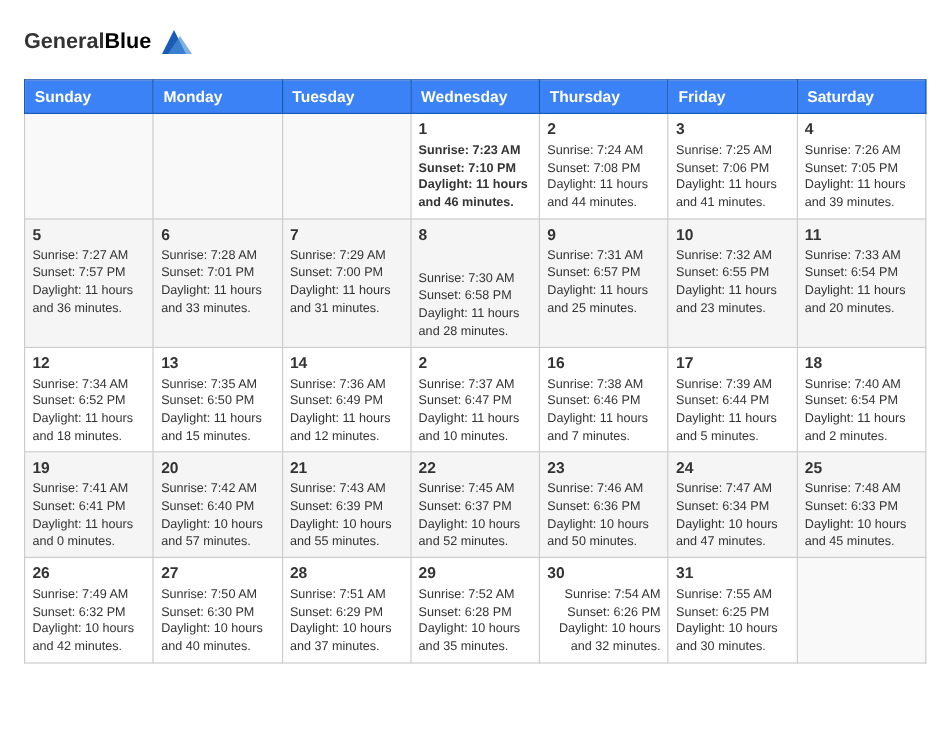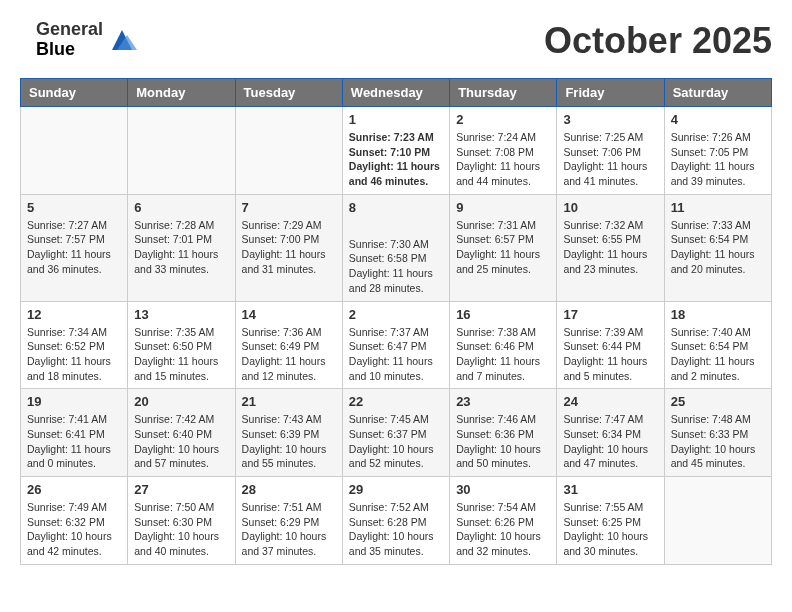--- a/index.html
+++ b/index.html
@@ -15,23 +15,22 @@
       justify-content: space-between;
       align-items: flex-start;
       margin-bottom: 16px;
     }
     .logo {
       display: flex;
       align-items: center;
     }
     .logo-text {
       display: flex;
-      flex-direction: column;
+      flex-direction: row;
       line-height: 1.1;
-      margin-left: 16px;
     }
     .logo-icon {
       width: 30px;
       height: 30px;
       margin-left: 4px;
     }
     .title-block {
       text-align: right;
     }
     .month-title {
@@ -42,21 +41,21 @@
     .location {
       font-size: 15px;
       color: #555;
     }
     .calendar {
       width: 100%;
       border-collapse: collapse;
       border: 1px solid #ccc;
     }
     .calendar th {
-      background-color: #737373;
+      background-color: #3b82f6;
       color: #fff;
       text-align: left;
       padding: 6px 8px;
       font-size: 13px;
       font-weight: bold;
       border: 1px solid #1a5bb5;
     }
     .calendar td {
       vertical-align: top;
       border: 1px solid #ccc;
@@ -98,21 +97,20 @@
         <span style="font-size:18px;font-weight:bold;color:#333;">General</span>
       </span>
       <span style="font-size:18px;font-weight:bold;color:#000000;">Blue</span>
     </div>
     <svg class="logo-icon" viewBox="0 0 30 30" xmlns="http://www.w3.org/2000/svg">
       <polygon points="5,25 15,5 25,25" fill="#1a5bb5"></polygon>
       <polygon points="10,25 20,10 30,25" fill="#4a90d9" opacity="0.7"></polygon>
     </svg>
   </div>
   <div class="title-block">
-    <div class="month-title">October 2025</div>
   </div>
 </div>
 
 <table class="calendar">
   <thead>
     <tr>
     <th>Sunday</th>
         <th>Monday</th>
         <th>Tuesday</th>
         <th>Wednesday</th>
@@ -303,21 +301,21 @@
 Daylight: 10 hours and 37 minutes.</div>
         </td>
         <td>
           <div class="day-number">29</div>
           <div class="day-info" style="white-space: pre-line;">Sunrise: 7:52 AM
 Sunset: 6:28 PM
 Daylight: 10 hours and 35 minutes.</div>
         </td>
         <td>
           <div class="day-number">30</div>
-          <div class="day-info" style="white-space: pre-line;">Sunrise: 7:54 AM
+          <div class="day-info" style="white-space: pre-line; text-align: right;">Sunrise: 7:54 AM
 Sunset: 6:26 PM
 Daylight: 10 hours and 32 minutes.</div>
         </td>
         <td>
           <div class="day-number">31</div>
           <div class="day-info" style="white-space: pre-line;">Sunrise: 7:55 AM
 Sunset: 6:25 PM
 Daylight: 10 hours and 30 minutes.</div>
         </td>
         <td class="empty-cell"></td>

